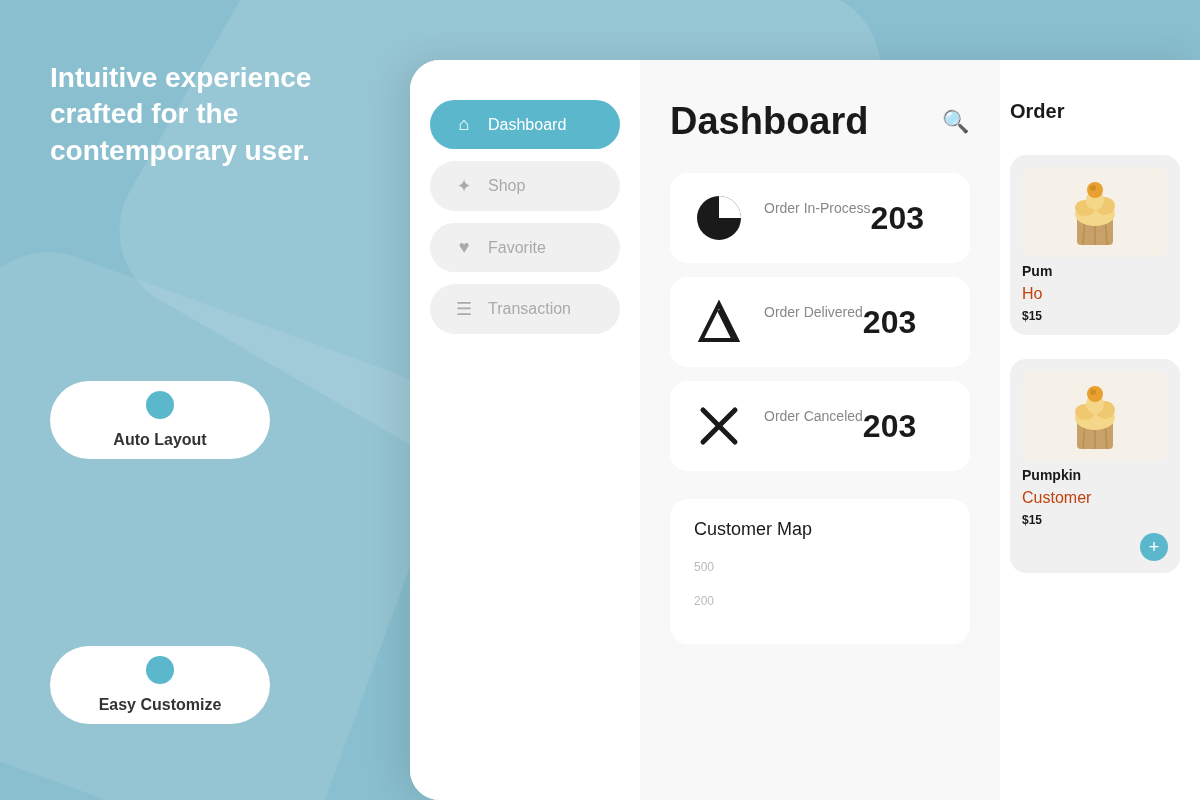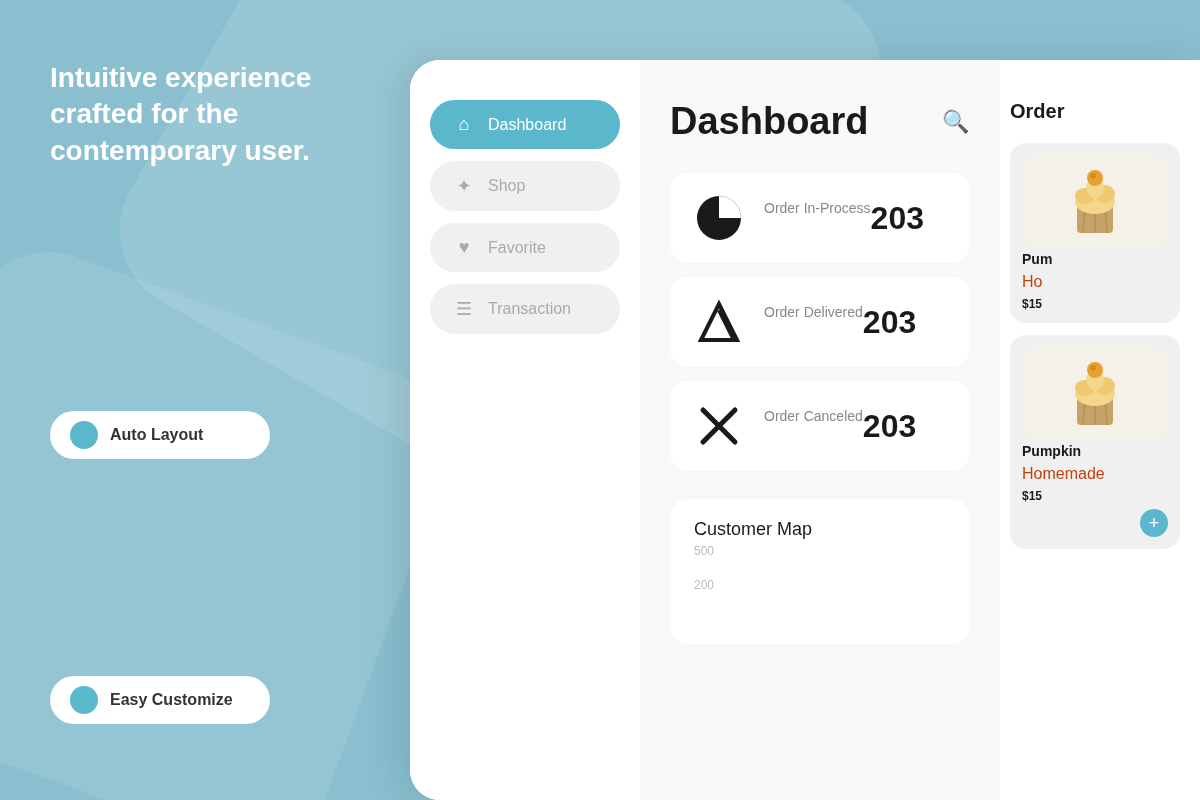--- a/index.html
+++ b/index.html
@@ -69,20 +69,21 @@
     .feature-pill {
       display: flex;
       align-items: center;
       background: white;
       border-radius: 50px;
       padding: 10px 20px;
       margin-bottom: 16px;
       width: 220px;
       gap: 12px;
       cursor: pointer;
+      flex-direction: column;
     }
 
     .pill-dot {
       width: 28px;
       height: 28px;
       border-radius: 50%;
       background: #5bb8cc;
       flex-shrink: 0;
     }
 
@@ -243,37 +244,37 @@
       position: relative;
       height: 80px;
     }
 
     .chart-labels {
       display: flex;
       flex-direction: column;
       gap: 20px;
       position: absolute;
       left: 0;
-      top: 0;
+      top: 16px;
     }
 
     .chart-label {
       font-size: 12px;
       color: #bbb;
     }
 
     
     .right-panel {
       width: 200px;
       flex-shrink: 0;
       background: white;
       padding: 40px 20px 20px 10px;
       display: flex;
       flex-direction: column;
-      gap: 12px;
+      gap: 24px;
     }
 
     .right-panel-title {
       font-size: 20px;
       font-weight: 700;
       color: #1a1a1a;
       margin-bottom: 8px;
     }
 
     .product-card {
@@ -472,20 +473,20 @@
           <line x1="50" y1="45" x2="52" y2="73" stroke="#b8904a" stroke-width="1.5"></line>
           <ellipse cx="40" cy="42" rx="20" ry="12" fill="#f5d78a"></ellipse>
           <ellipse cx="30" cy="36" rx="10" ry="8" fill="#f0c870"></ellipse>
           <ellipse cx="50" cy="34" rx="10" ry="9" fill="#f0c870"></ellipse>
           <ellipse cx="40" cy="28" rx="9" ry="10" fill="#f5d78a"></ellipse>
           <circle cx="40" cy="18" r="8" fill="#e8a030"></circle>
           <circle cx="38" cy="16" r="3" fill="#d09020"></circle>
         </svg>
       </div>
       <span class="product-name">Pumpkin</span>
-      <span class="product-subtitle">Homemade</span>
+      <span class="product-subtitle">Customer</span>
       <span class="product-price">$15</span>
       <div class="add-btn">+</div>
     </div>
 
   </div>
 
 </div>
 
 </body></html>

